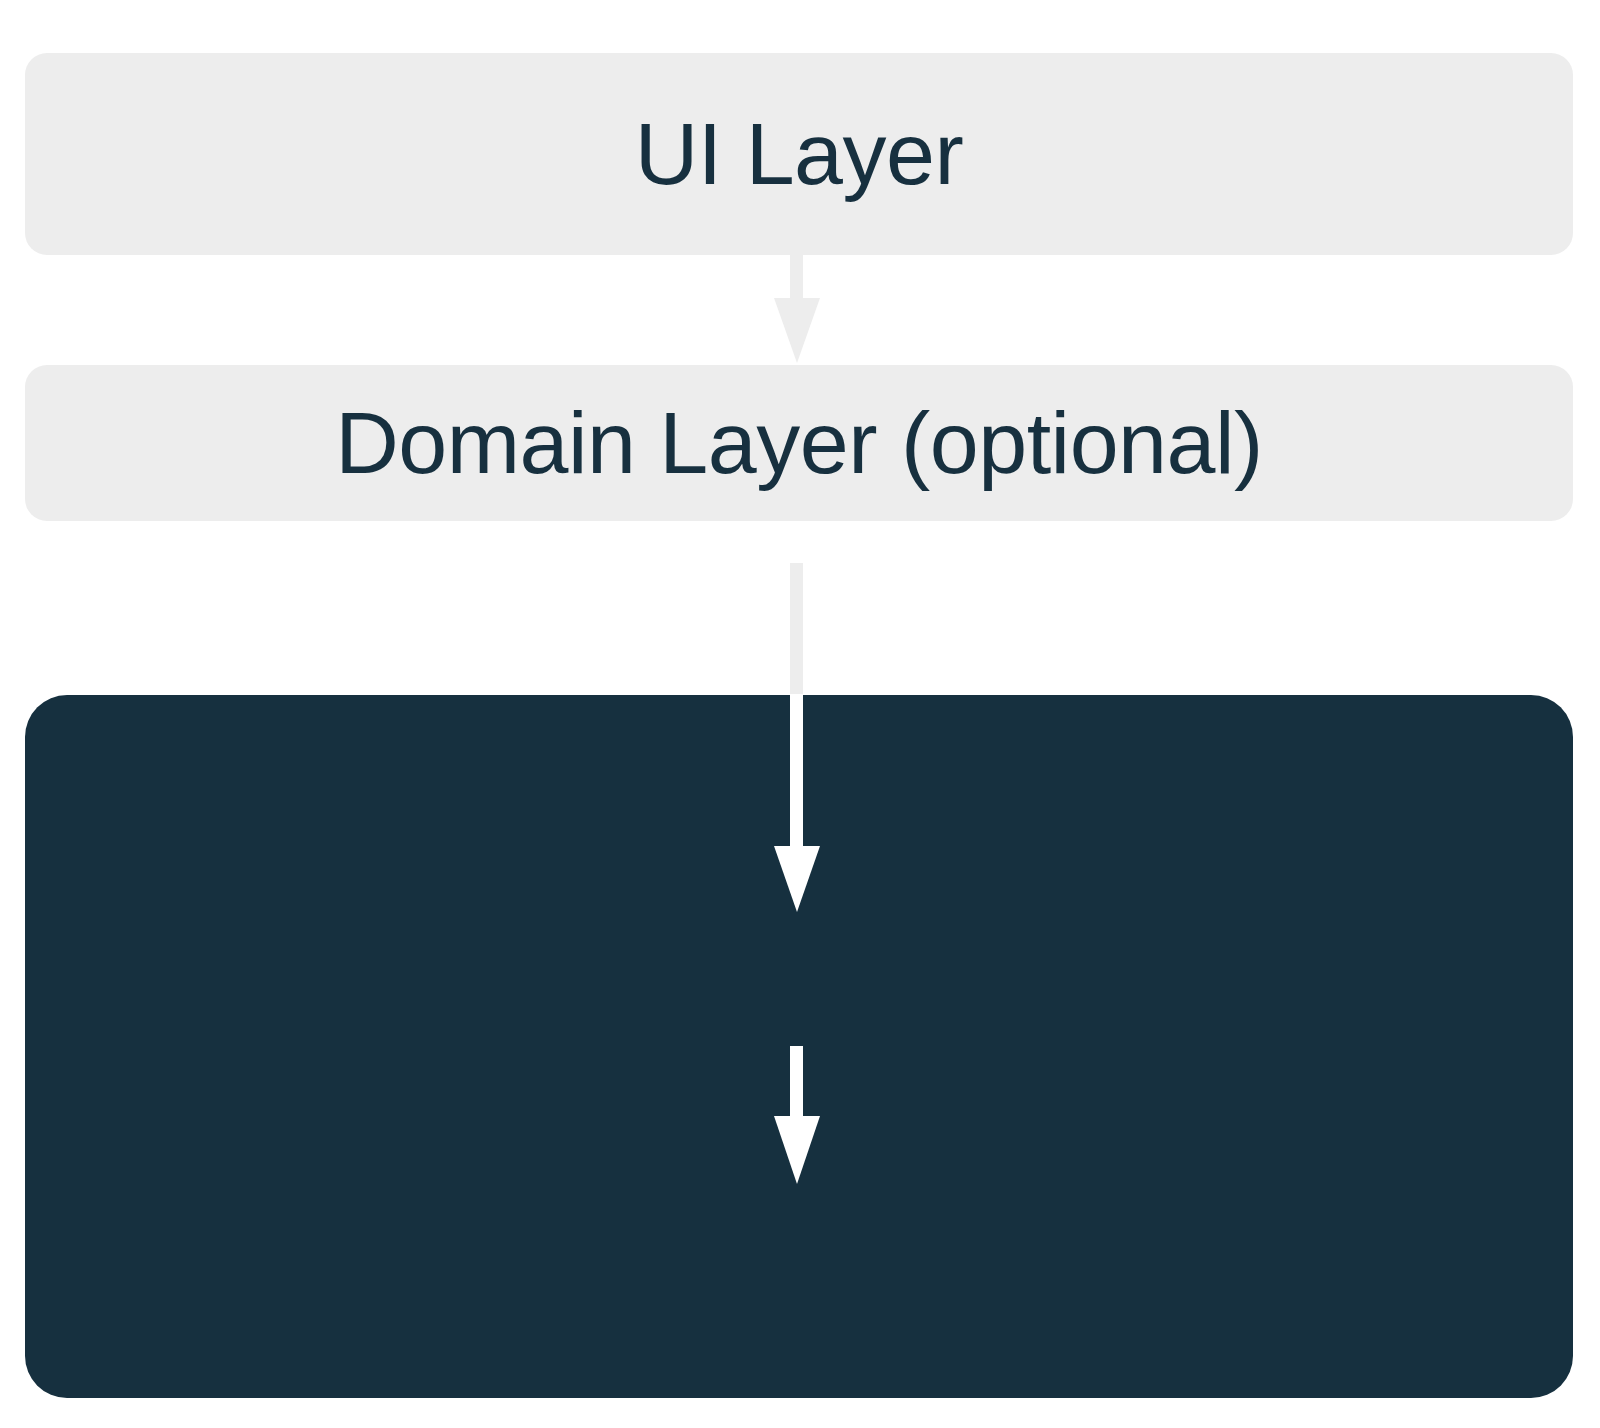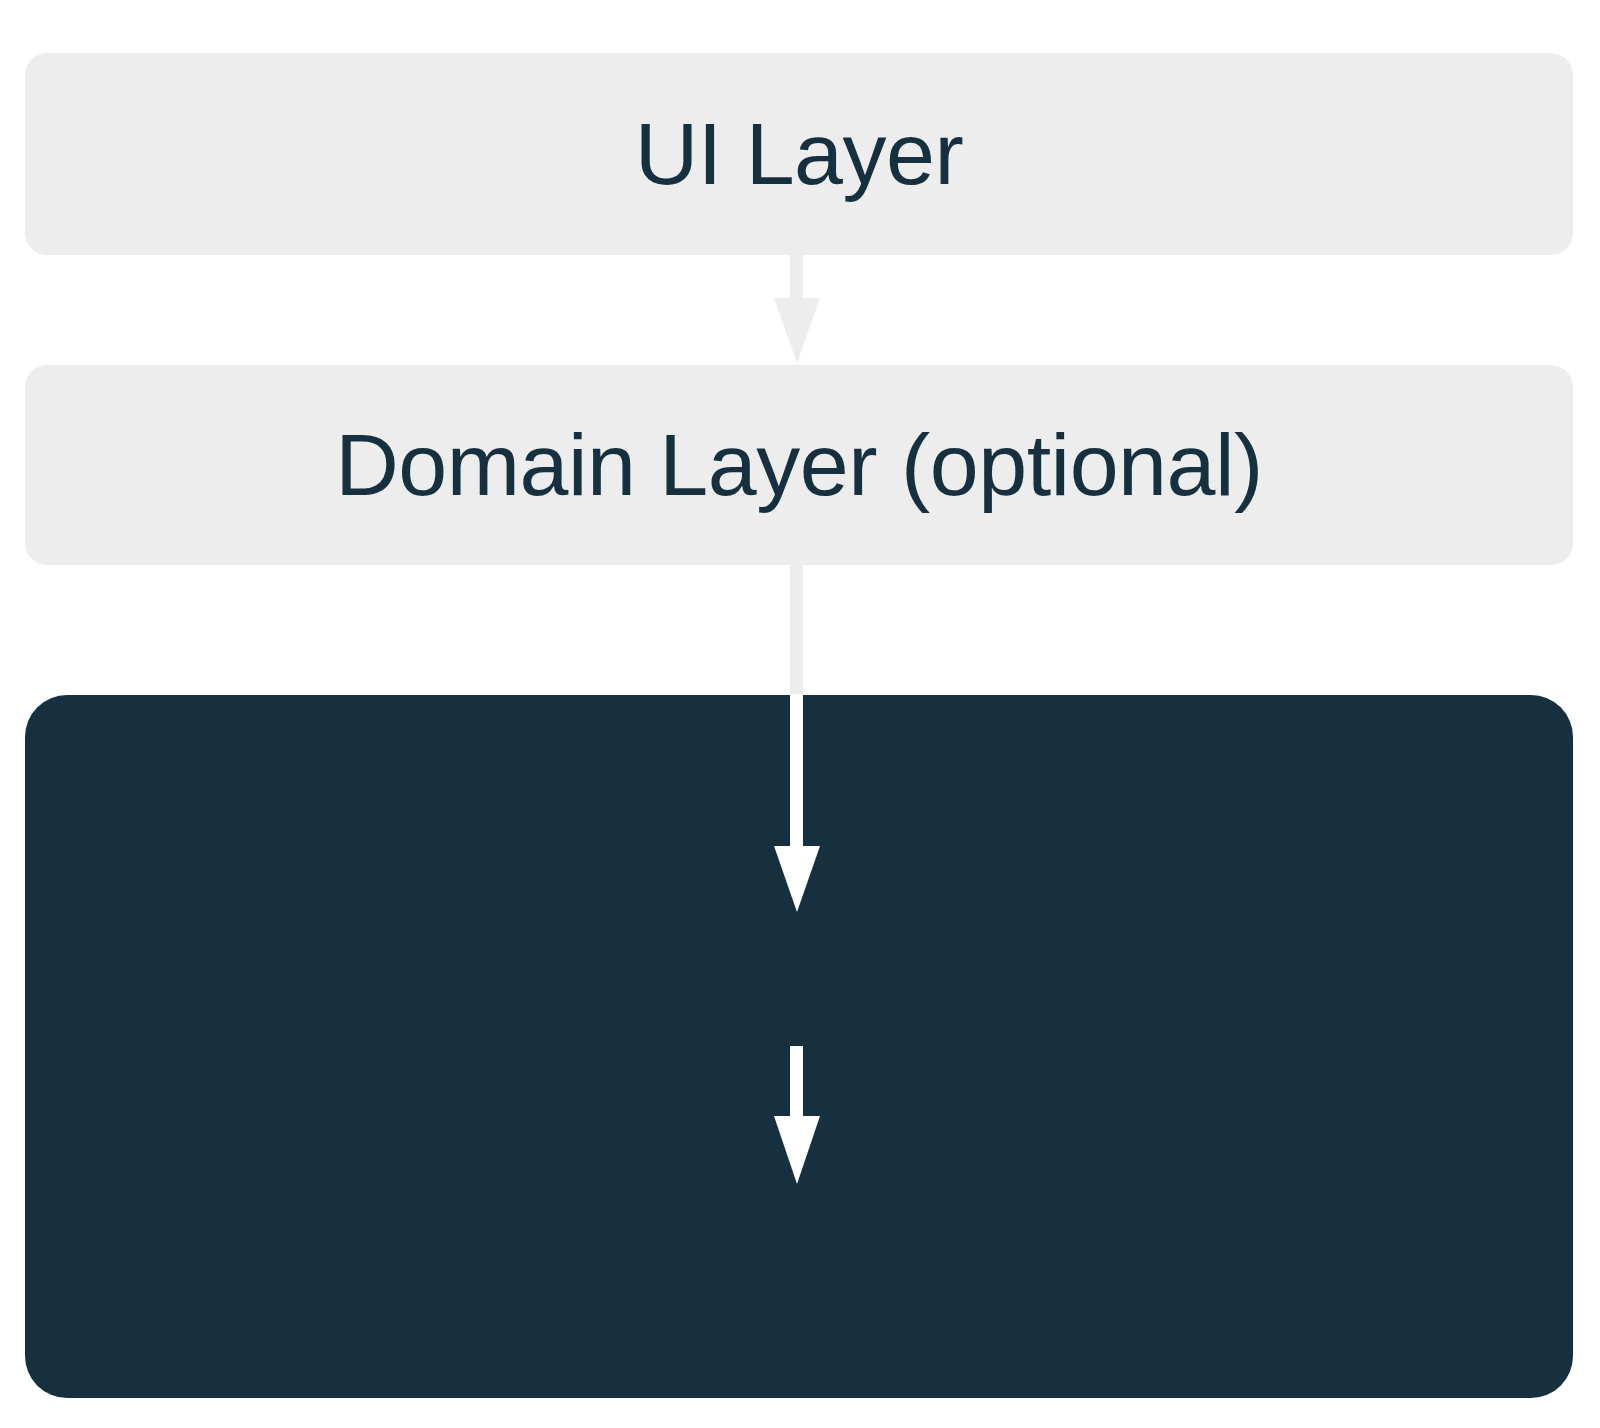--- a/index.html
+++ b/index.html
@@ -29,21 +29,21 @@
   }
 
   .outer-layer {
     left: 25px;
     width: 1548px;
     background: #ededed;
     border-radius: 22px;
   }
 
   #ui-layer-box     { top: 28px;  height: 202px; margin-top: 25px; }
-  #domain-layer-box { top: 365px; height: 200px; }
+  #domain-layer-box { top: 365px; height: 156px; }
 
   .outer-layer .layer-label {
     font-size: 88px;
     line-height: 1;
     color: #17303f;
     letter-spacing: -0.5px;
     white-space: nowrap;
   }
 
   

